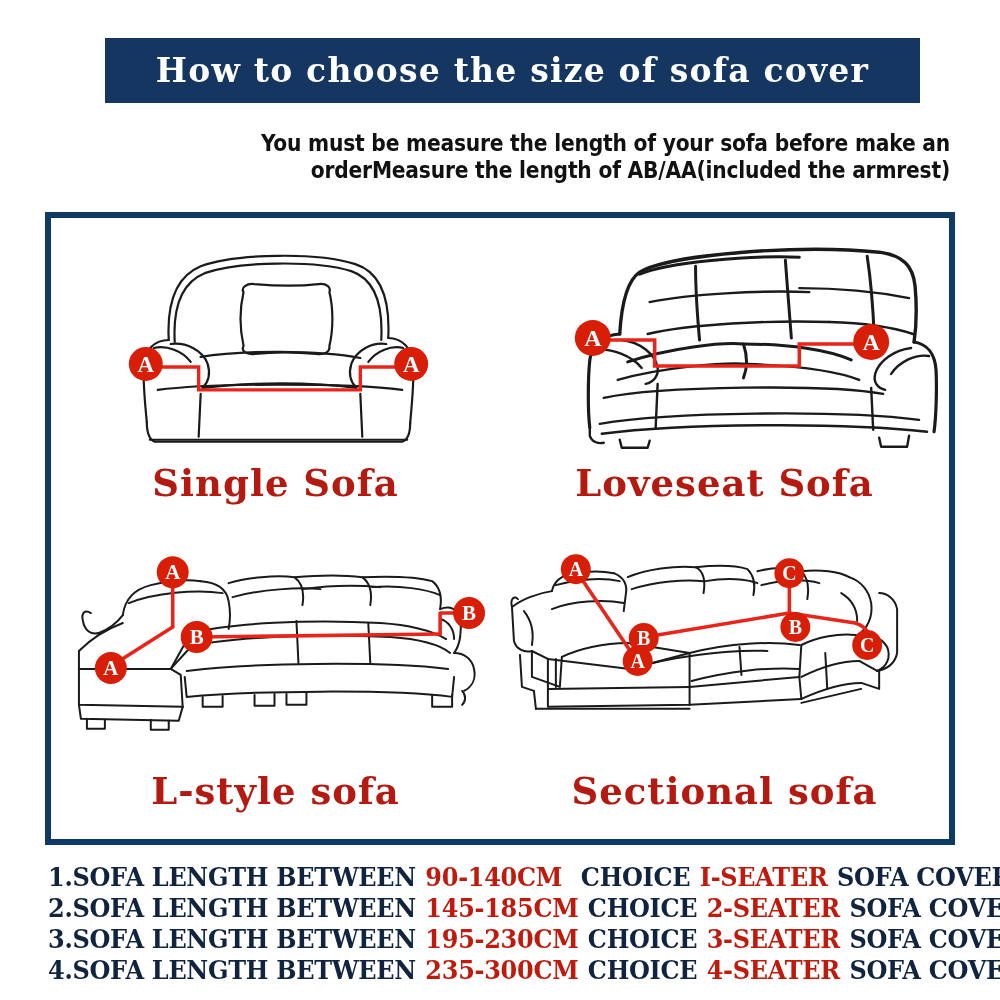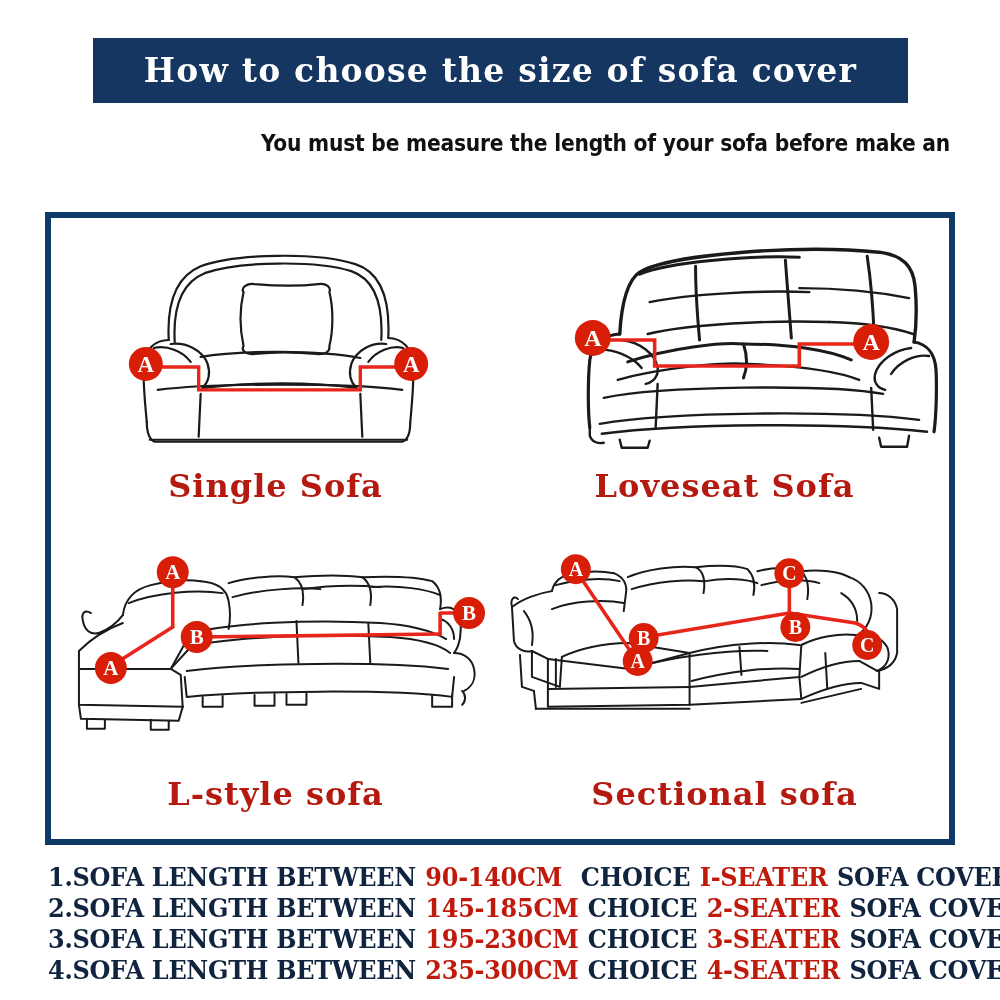--- a/index.html
+++ b/index.html
@@ -7,21 +7,21 @@
     width:1000px;height:1000px;
     background:#ffffff;
     font-family:"Liberation Sans", sans-serif;
     overflow:hidden;
     position:relative;
   }
   #page{position:relative;width:1000px;height:1000px;}
 
   
   .title-bar{
-    position:absolute;left:93px;top:38px;width:815px;height:65px;
+    position:absolute;left:105px;top:38px;width:815px;height:65px;
     background:#143660;
     display:flex;align-items:center;justify-content:center;
   }
   .title-text{
     font-family:"DejaVu Serif","Liberation Serif",serif;
     font-weight:700;
     font-size:33px;
     color:#ffffff;
     letter-spacing:1.2px;
     white-space:nowrap;
@@ -57,21 +57,21 @@
   .cell{position:relative;}
   .art{
     position:absolute;left:0;right:0;top:4px;height:230px;
   }
   .art svg{display:block;width:100%;height:100%;}
   .cap{
     position:absolute;left:0;right:0;bottom:24px;
     text-align:center;
     font-family:"DejaVu Serif","Liberation Serif",serif;
     font-weight:700;
-    font-size:32px;
+    font-size:37px;
     color:#b51a10;
     letter-spacing:1px;
   }
   .cell.r2 .art{top:8px;height:215px;}
   .cell.r2 .cap{bottom:26px;}
 
   
   .specs{
     position:absolute;left:48px;top:862px;width:912px;
   }
@@ -93,20 +93,21 @@
 <body>
 
 <div id="page">
 
   <div class="title-bar">
     <div class="title-text">How to choose the size of sofa cover</div>
   </div>
 
   <div class="subtitle">
     <span class="l1">You must be measure the length of your sofa before make an</span>
+    <span class="l2">orderMeasure the length of AB/AA(included the armrest)</span>
   </div>
 
   <div class="frame">
     <div class="grid">
 
       <div class="cell r1">
         <div class="art">
           <svg viewBox="0 0 450 230" preserveAspectRatio="xMidYMid meet">
             <g fill="none" stroke="#1a1a1a" stroke-width="2.2" stroke-linecap="round" stroke-linejoin="round">
 

